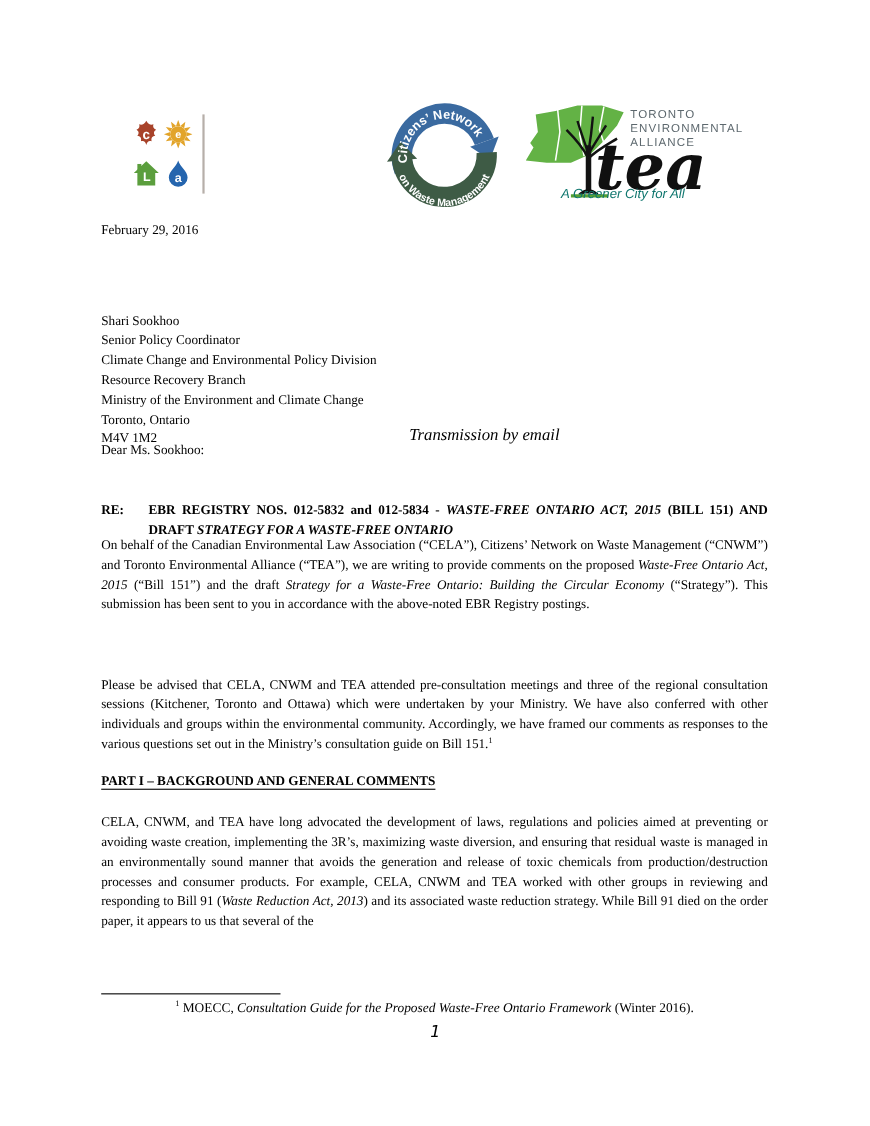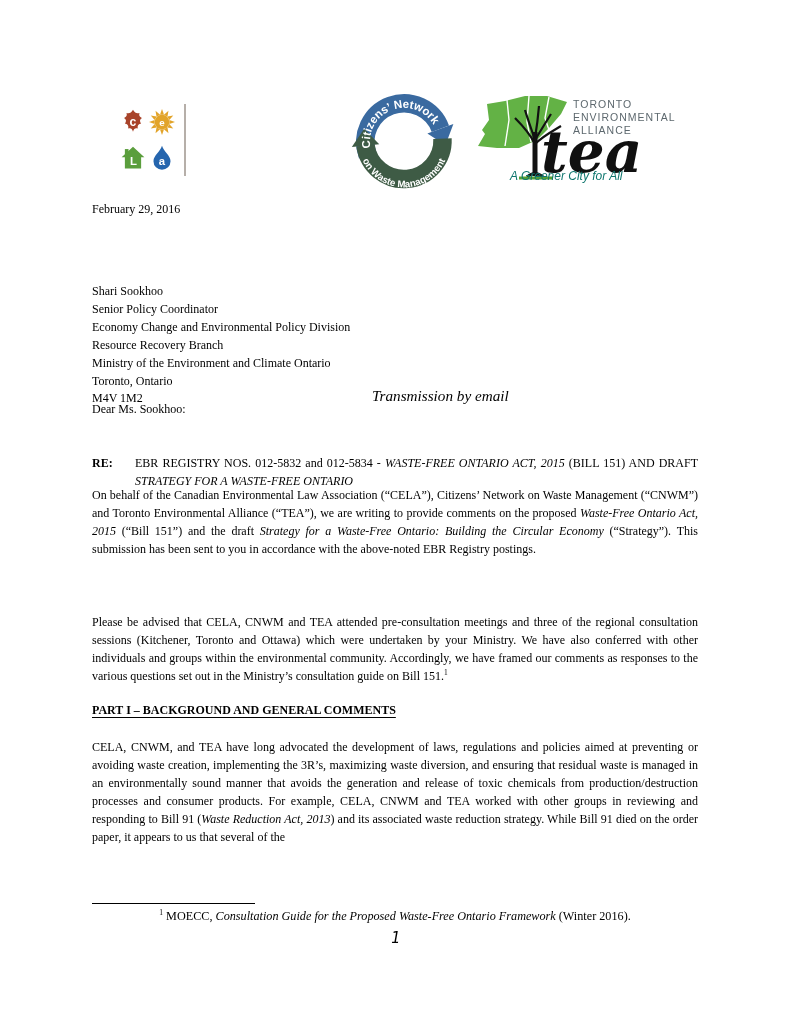--- a/index.html
+++ b/index.html
@@ -35,21 +35,21 @@
   .re-text { flex:1; text-align:justify; }
   .para { text-align:justify; }
   .para1 { top:487px; }
   .para2 { top:614px; }
   .section-heading { top:702px; font-weight:bold; text-decoration:underline; text-underline-offset:3px; }
   .para3 { top:739px; }
   .footnote-rule { position:absolute; left:92px; top:903px; width:163px; border-top:1.3px solid #000; }
   .footnote { top:909px; font-size:12.2px; line-height:15px; text-align:center; }
   .page-number { position:absolute; left:0; top:929px; width:791px; text-align:center; font-family:"DejaVu Sans Mono",monospace; font-style:italic; font-size:15px; }
   .seg-i { font-style:italic; }
-  .seg-b { font-weight:normal; }
+  .seg-b { font-weight:bold; }
   .seg-sup { vertical-align:super; font-size:0.62em; line-height:0; }
 </style>
 </head>
 <body>
 
 <div class="page">
 
   <div class="logo-bar">
 
     <div class="cela-logo">
@@ -145,23 +145,23 @@
       </div>
       <div class="tea-tagline">A Greener City for All</div>
     </div>
   </div>
 
   <div class="txt date-line">February 29, 2016</div>
 
   <div class="txt address-block">
       <div>Shari Sookhoo</div>
       <div>Senior Policy Coordinator</div>
-      <div>Economy Change and Environmental Policy Division</div>
+      <div>Climate Change and Environmental Policy Division</div>
       <div>Resource Recovery Branch</div>
-      <div>Ministry of the Environment and Climate Ontario</div>
+      <div>Ministry of the Environment and Climate Change</div>
       <div>Toronto, Ontario</div>
       <div>M4V 1M2</div>
     </div>
 
   <div class="transmission-note">Transmission by email</div>
 
   <div class="txt salutation">Dear Ms. Sookhoo:</div>
 
   <div class="txt re-block">
     <span class="re-label">RE:</span>

